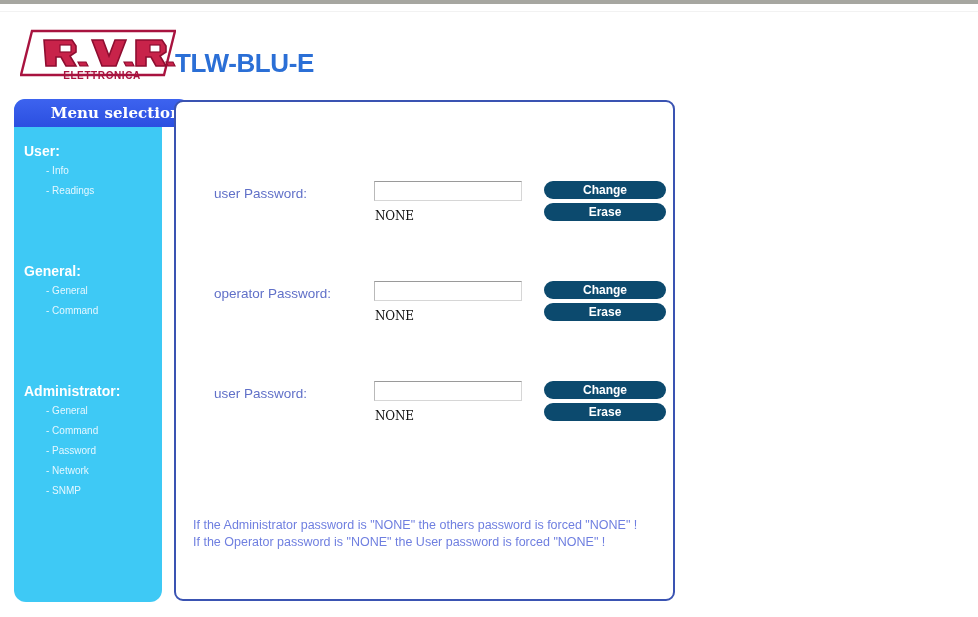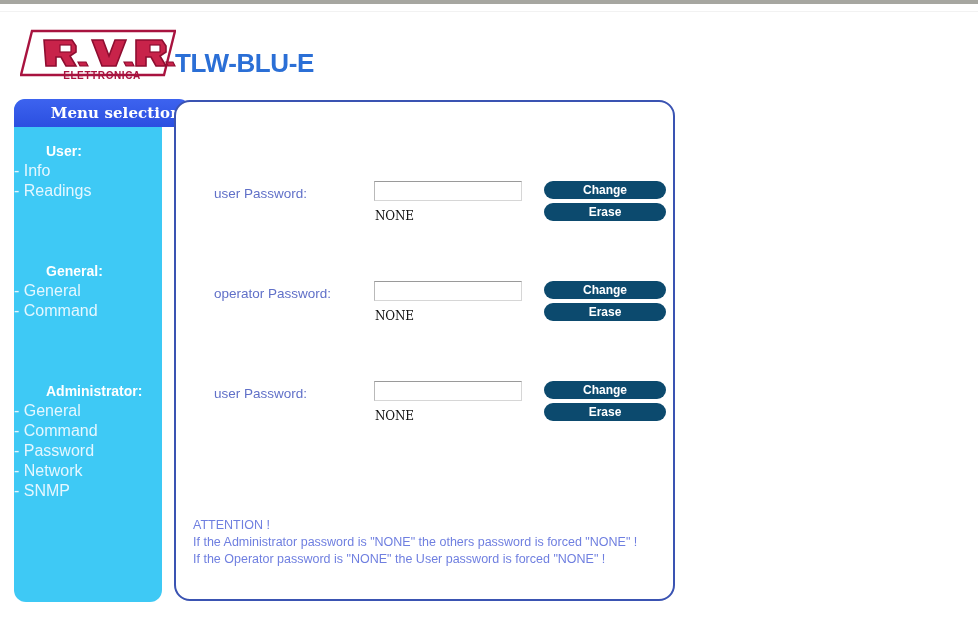--- a/index.html
+++ b/index.html
@@ -83,38 +83,38 @@
     box-sizing: border-box;
   }
   .nav-group { margin-bottom: 0; }
   .nav-group-title {
     color: #ffffff;
     font-weight: bold;
     font-size: 14px;
     padding-left: 10px;
     line-height: 20px;
     font-family: "Liberation Sans", sans-serif;
-    margin-left: 22px;
   }
   .nav-item {
     color: #e4f7ff;
-    font-size: 16px;
+    font-size: 10px;
+    padding-left: 32px;
     line-height: 20px;
     cursor: pointer;
     font-family: "Liberation Sans", sans-serif;
   }
   .nav-spacer { height: 60px; }
 
   
   #panel {
     position: absolute;
     left: 174px; top: 100px;
     width: 501px; height: 501px;
     border: 2px solid #3a53b2;
-    border-radius: 16px;
+    border-radius: 9px;
     background: #ffffff;
     box-sizing: border-box;
   }
 
   .pw-row {
     position: absolute;
     left: 0;
     width: 100%;
     height: 58px;
   }
@@ -260,17 +260,16 @@
       </div>
       <div class="pw-row" style="top: 279px;">
         <div class="pw-label">user Password:</div>
         <input type="text" class="pw-input" placeholder="" style="">
         <div class="pw-value">NONE</div>
         <button class="btn btn-change">Change</button>
         <button class="btn btn-erase">Erase</button>
       </div>
     </div>
   <div id="attention">
-    <div>ATTENTION !</div>
     <div>If the Administrator password is "NONE" the others password is forced "NONE" !</div>
     <div>If the Operator password is "NONE" the User password is forced "NONE" !</div>
   </div>
 </div>
 
 </body></html>

